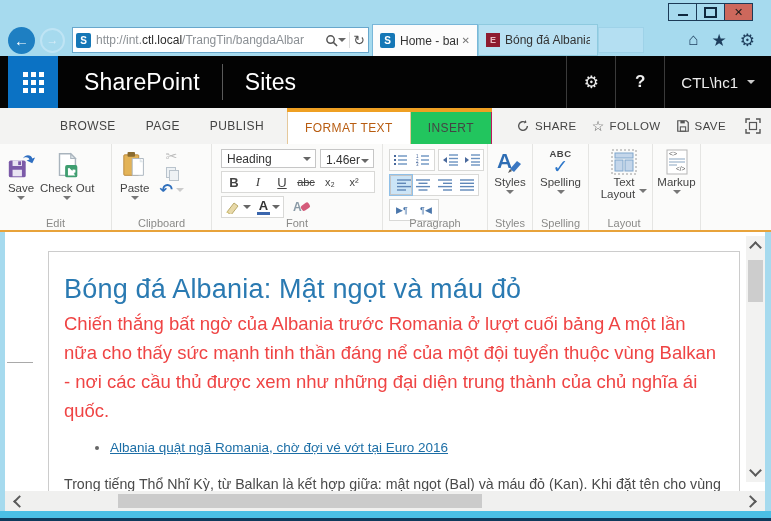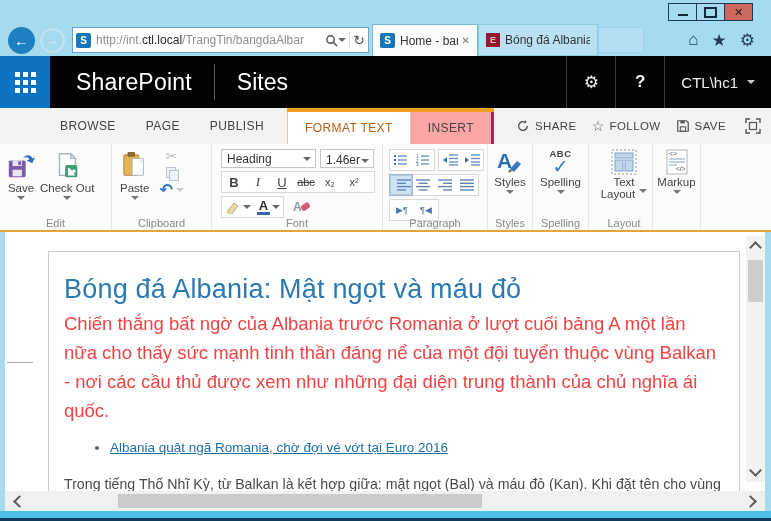--- a/index.html
+++ b/index.html
@@ -29,40 +29,40 @@
   .addricons .sep{width:1px;height:16px;background:#ddd;margin:0 3px;}
   .tab{height:32px;box-sizing:border-box;display:flex;align-items:center;padding:0 7px;font-size:12px;color:#333;flex:0 0 auto;}
   .tab.active{background:#fcfcfc;border:1px solid #79b7d9;border-bottom:none;width:106px;margin-left:3px;}
   .tab.inactive{background:#b9e1f3;border:1px solid #8ecadf;width:120px;}
   .tab .title{white-space:nowrap;overflow:hidden;margin-left:5px;flex:1;}
   .tab .closex{color:#777;font-size:10px;margin-left:4px;}
   .favicon-red{width:14px;height:14px;background:#8e1b30;color:#e9b9c0;font-size:9px;font-weight:bold;display:flex;align-items:center;justify-content:center;flex:0 0 auto;}
   .newtab{width:46px;height:26px;background:#b4dff2;border:1px solid #9ed2e8;box-sizing:border-box;flex:0 0 auto;}
   .navright{margin-left:auto;display:flex;align-items:center;gap:13px;padding-right:16px;color:#1d3d5c;font-size:17px;}
   
-  .suitebar{left:0;top:56px;right:0;height:52px;background:#030303;display:flex;align-items:center;}
+  .suitebar{left:0;top:56px;right:0;height:52px;background:#030303;display:flex;align-items:center;padding-left:8px;}
   .launcher{width:50px;height:52px;background:#0b72c4;display:flex;align-items:center;justify-content:center;flex:0 0 auto;}
   .waffle{display:grid;grid-template-columns:repeat(3,5px);grid-template-rows:repeat(3,5px);gap:3px;}
   .waffle i{background:#fff;}
   .brand{color:#fff;font-size:23px;font-weight:300;margin-left:26px;letter-spacing:.2px;}
   .sdiv{width:1px;height:36px;background:#5a5a5a;margin:0 22px;}
   .section{color:#fff;font-size:23px;font-weight:300;}
   .suiteright{margin-left:auto;display:flex;align-items:stretch;height:52px;}
   .suiteright .vsep{width:1px;background:#3a3a3a;}
   .suitebtn{display:flex;align-items:center;justify-content:center;color:#eee;width:48px;font-size:17px;}
   .userbtn{display:flex;align-items:center;color:#eee;font-size:15px;padding:0 16px;gap:9px;}
   .caret{display:inline-block;width:0;height:0;border:4px solid transparent;border-top-color:#ccc;margin-top:4px;}
   
   .ribbontabs{left:0;top:108px;right:0;height:36px;background:#f3f3f2;display:flex;align-items:stretch;padding-left:45px;box-sizing:border-box;}
   .rtab{font-size:12px;color:#444;letter-spacing:.4px;padding:0 15px;display:flex;align-items:center;}
   .ctxgroup{position:relative;display:flex;padding-top:4px;margin-left:8px;}
   .ctxbar{position:absolute;top:0;left:0;right:0;height:4px;background:#efa023;}
   .ctxtab{font-size:12px;letter-spacing:.4px;padding:0 17px;display:flex;align-items:center;box-sizing:border-box;}
   .ctxtab.active{background:#fff;border-left:1px solid #e5c89b;border-right:1px solid #e5c89b;color:#b85c10;}
-  .ctxtab.plain{background:#fca5a5;border-right:3px solid #be185d;color:#444;}
+  .ctxtab.plain{background:#22c55e;border-right:1px solid #be185d;color:#444;}
   .rtabright{margin-left:auto;display:flex;align-items:center;gap:3px;padding-right:10px;}
   .raction{display:flex;align-items:center;gap:5px;font-size:11.5px;color:#444;letter-spacing:.4px;padding:0 6px;}
   .raction .g{font-size:14px;color:#555;}
   .focusbtn{margin-left:10px;display:flex;align-items:center;}
   
   .ribbon{left:0;top:144px;right:0;height:88px;background:#fbfbfa;border-bottom:2px solid #e8a33b;box-sizing:border-box;display:flex;}
   .rgroup{position:relative;border-right:1px solid #e5e5e3;box-sizing:border-box;height:86px;}
   .glabel{position:absolute;bottom:1px;left:0;right:0;text-align:center;font-size:11px;color:#8a8a88;}
   .bigbtn{display:flex;flex-direction:column;align-items:center;padding-top:5px;}
   .bigbtn .blabel{font-size:11.5px;color:#444;margin-top:1px;white-space:nowrap;}

